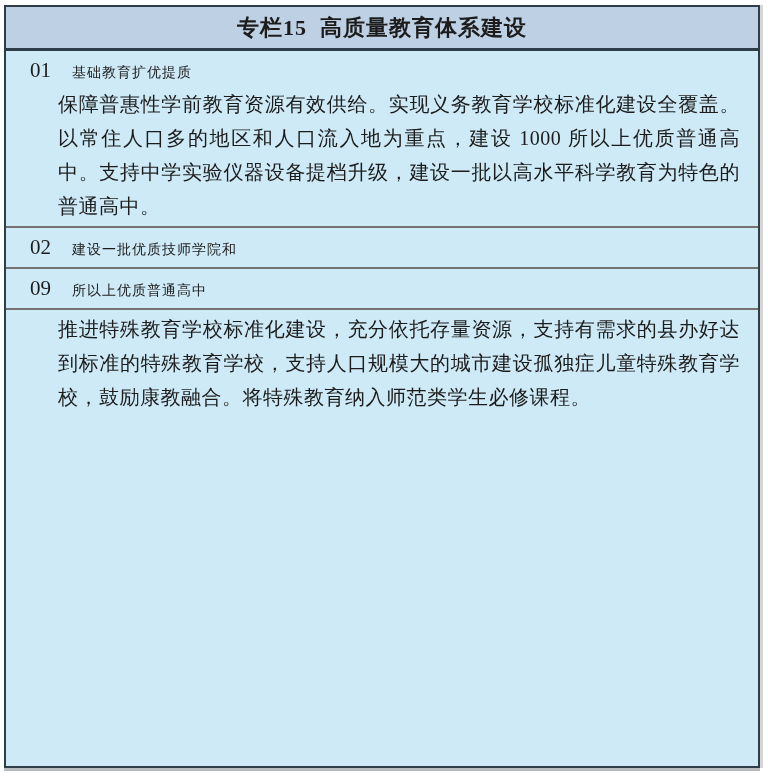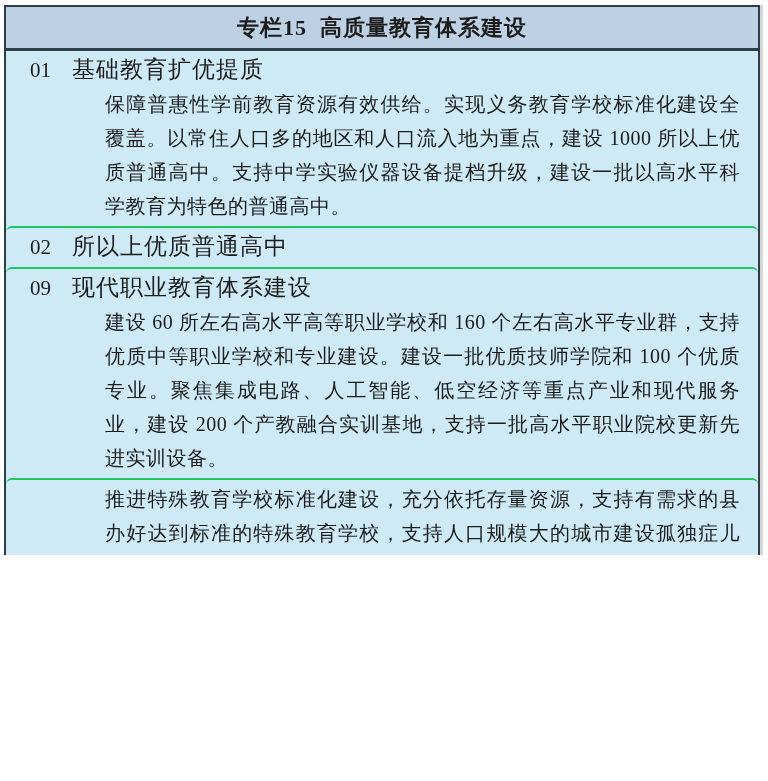--- a/index.html
+++ b/index.html
@@ -6,21 +6,21 @@
     margin: 0;
     padding: 0;
     background: #ffffff;
     width: 768px;
     height: 781px;
     font-family: "Liberation Serif", "DejaVu Serif", serif;
   }
   .page {
     position: relative;
     width: 768px;
-    height: 555px;
+    height: 781px;
     background: #ffffff;
     overflow: hidden;
   }
   .panel {
     position: absolute;
     left: 4px;
     top: 5px;
     width: 756px;
     height: 763px;
     border: 2px solid #2e3e49;
@@ -41,45 +41,44 @@
     font-weight: bold;
     color: #1c1c1c;
     letter-spacing: 1px;
     white-space: pre;
   }
   .panel-body {
     background: #cdeaf6;
   }
   .section {
     padding: 2px 0 3px 0;
-    border-radius: 6px;
   }
   .section + .section {
-    border-top: 2px solid #22c55e;
+    border-top: 2px solid #737373;
   }
   .section-head {
     display: flex;
     align-items: baseline;
     height: 34px;
     line-height: 34px;
   }
   .section-num {
     width: 42px;
     padding-left: 24px;
     font-size: 21px;
     color: #1c1c1c;
     flex: 0 0 auto;
   }
   .section-heading {
-    font-size: 23px;
+    font-size: 14px;
     color: #1c1c1c;
     letter-spacing: 1px;
   }
   .section-text {
-    margin: 0 18px 0 99px;
+    margin: 0 18px 0 52px;
     font-size: 20px;
     line-height: 34px;
     color: #1c1c1c;
     text-align: justify;
     text-justify: inter-ideograph;
     letter-spacing: 0.5px;
   }
 </style>
 </head>
 <body>
@@ -97,30 +96,29 @@
         <div class="section-head">
           <span class="section-num">01</span>
           <span class="section-heading">基础教育扩优提质</span>
         </div>
         <p class="section-text">保障普惠性学前教育资源有效供给。实现义务教育学校标准化建设全覆盖。以常住人口多的地区和人口流入地为重点，建设 1000 所以上优质普通高中。支持中学实验仪器设备提档升级，建设一批以高水平科学教育为特色的普通高中。</p>
       </div>
 
       <div class="section">
         <div class="section-head">
           <span class="section-num">02</span>
-          <span class="section-heading">所以上优质普通高中</span>
+          <span class="section-heading">建设一批优质技师学院和</span>
         </div>
       </div>
 
       <div class="section">
         <div class="section-head">
           <span class="section-num">09</span>
-          <span class="section-heading">现代职业教育体系建设</span>
+          <span class="section-heading">所以上优质普通高中</span>
         </div>
-        <p class="section-text">建设 60 所左右高水平高等职业学校和 160 个左右高水平专业群，支持优质中等职业学校和专业建设。建设一批优质技师学院和 100 个优质专业。聚焦集成电路、人工智能、低空经济等重点产业和现代服务业，建设 200 个产教融合实训基地，支持一批高水平职业院校更新先进实训设备。</p>
       </div>
 
       <div class="section">
         <p class="section-text">推进特殊教育学校标准化建设，充分依托存量资源，支持有需求的县办好达到标准的特殊教育学校，支持人口规模大的城市建设孤独症儿童特殊教育学校，鼓励康教融合。将特殊教育纳入师范类学生必修课程。</p>
       </div>
 
     </div>
   </div>
 </div>
 

